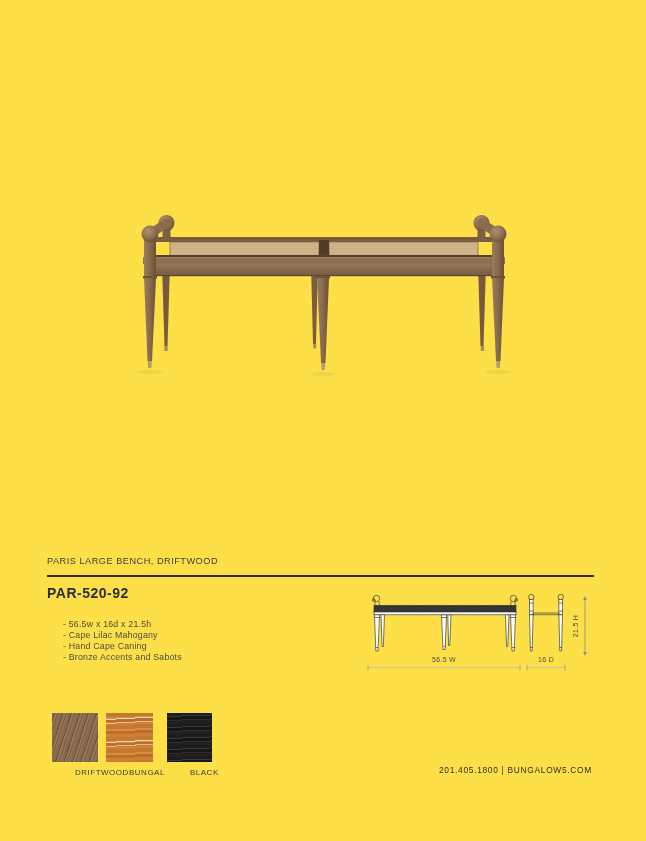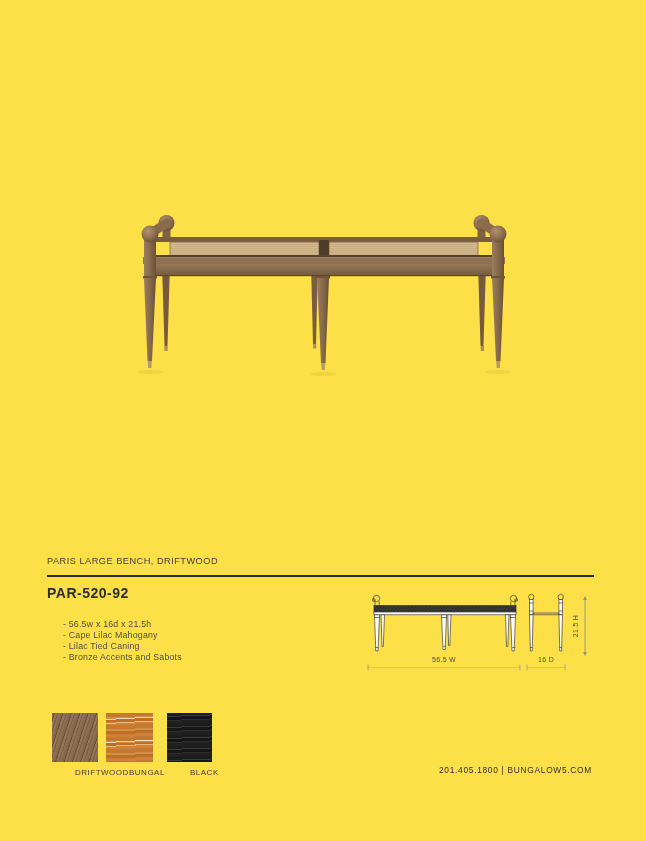--- a/index.html
+++ b/index.html
@@ -147,21 +147,21 @@
     <polygon points="359,80 371,80 367.5,163 363,163" fill="url(#leg)"></polygon>
     <polygon points="363.2,163 367.3,163 366.9,170 363.6,170" fill="#b79a6a"></polygon>
   </svg>
 
   <div class="title">PARIS LARGE BENCH, DRIFTWOOD</div>
   <div class="rule"></div>
   <div class="sku">PAR-520-92</div>
   <ul class="specs">
     <li>- 56.5w x 16d x 21.5h</li>
     <li>- Cape Lilac Mahogany</li>
-    <li>- Lilac Tied Caning</li>
+    <li>- Hand Cape Caning</li>
     <li>- Bronze Accents and Sabots</li>
   </ul>
 
   <div class="drawing">
     <svg width="235" height="85" viewBox="0 0 235 85" aria-hidden="true">
       <defs>
         <pattern id="hatch" width="2.5" height="2.5" patternUnits="userSpaceOnUse" patternTransform="rotate(45)">
           <rect width="2.5" height="2.5" fill="#2f2f2f"></rect>
           <line x1="0" y1="0" x2="0" y2="2.5" stroke="#5f5f5f" stroke-width="0.6"></line>
         </pattern>

